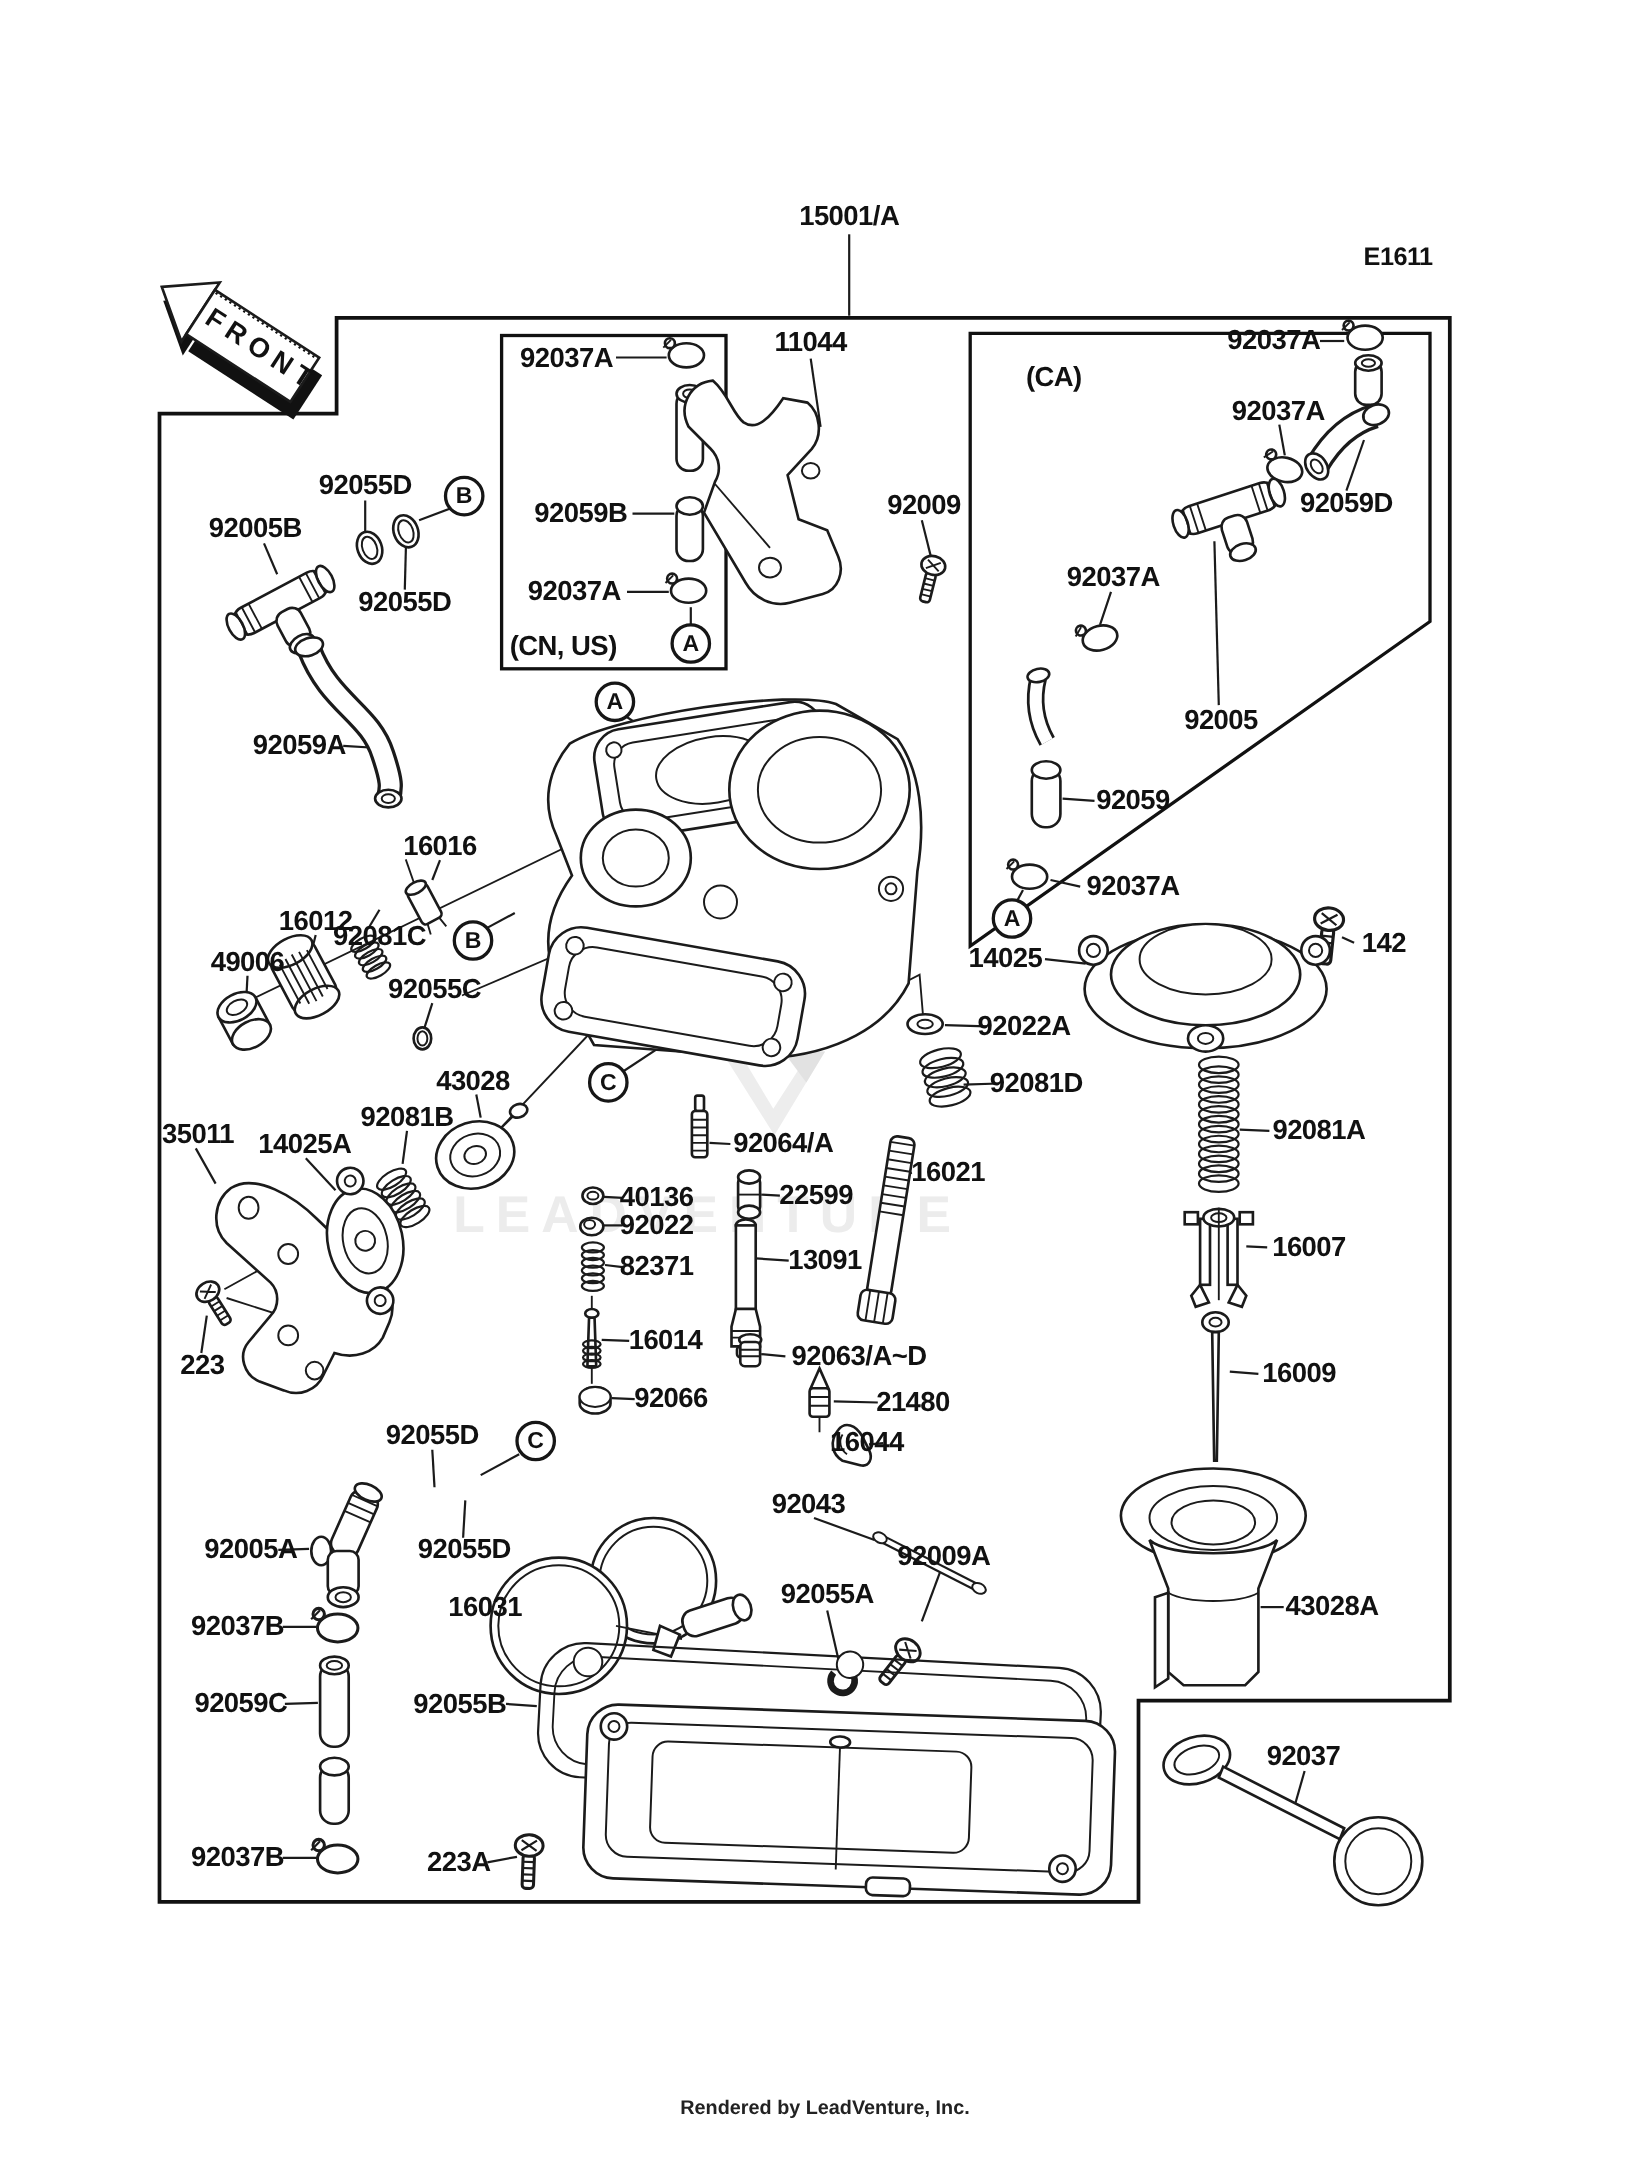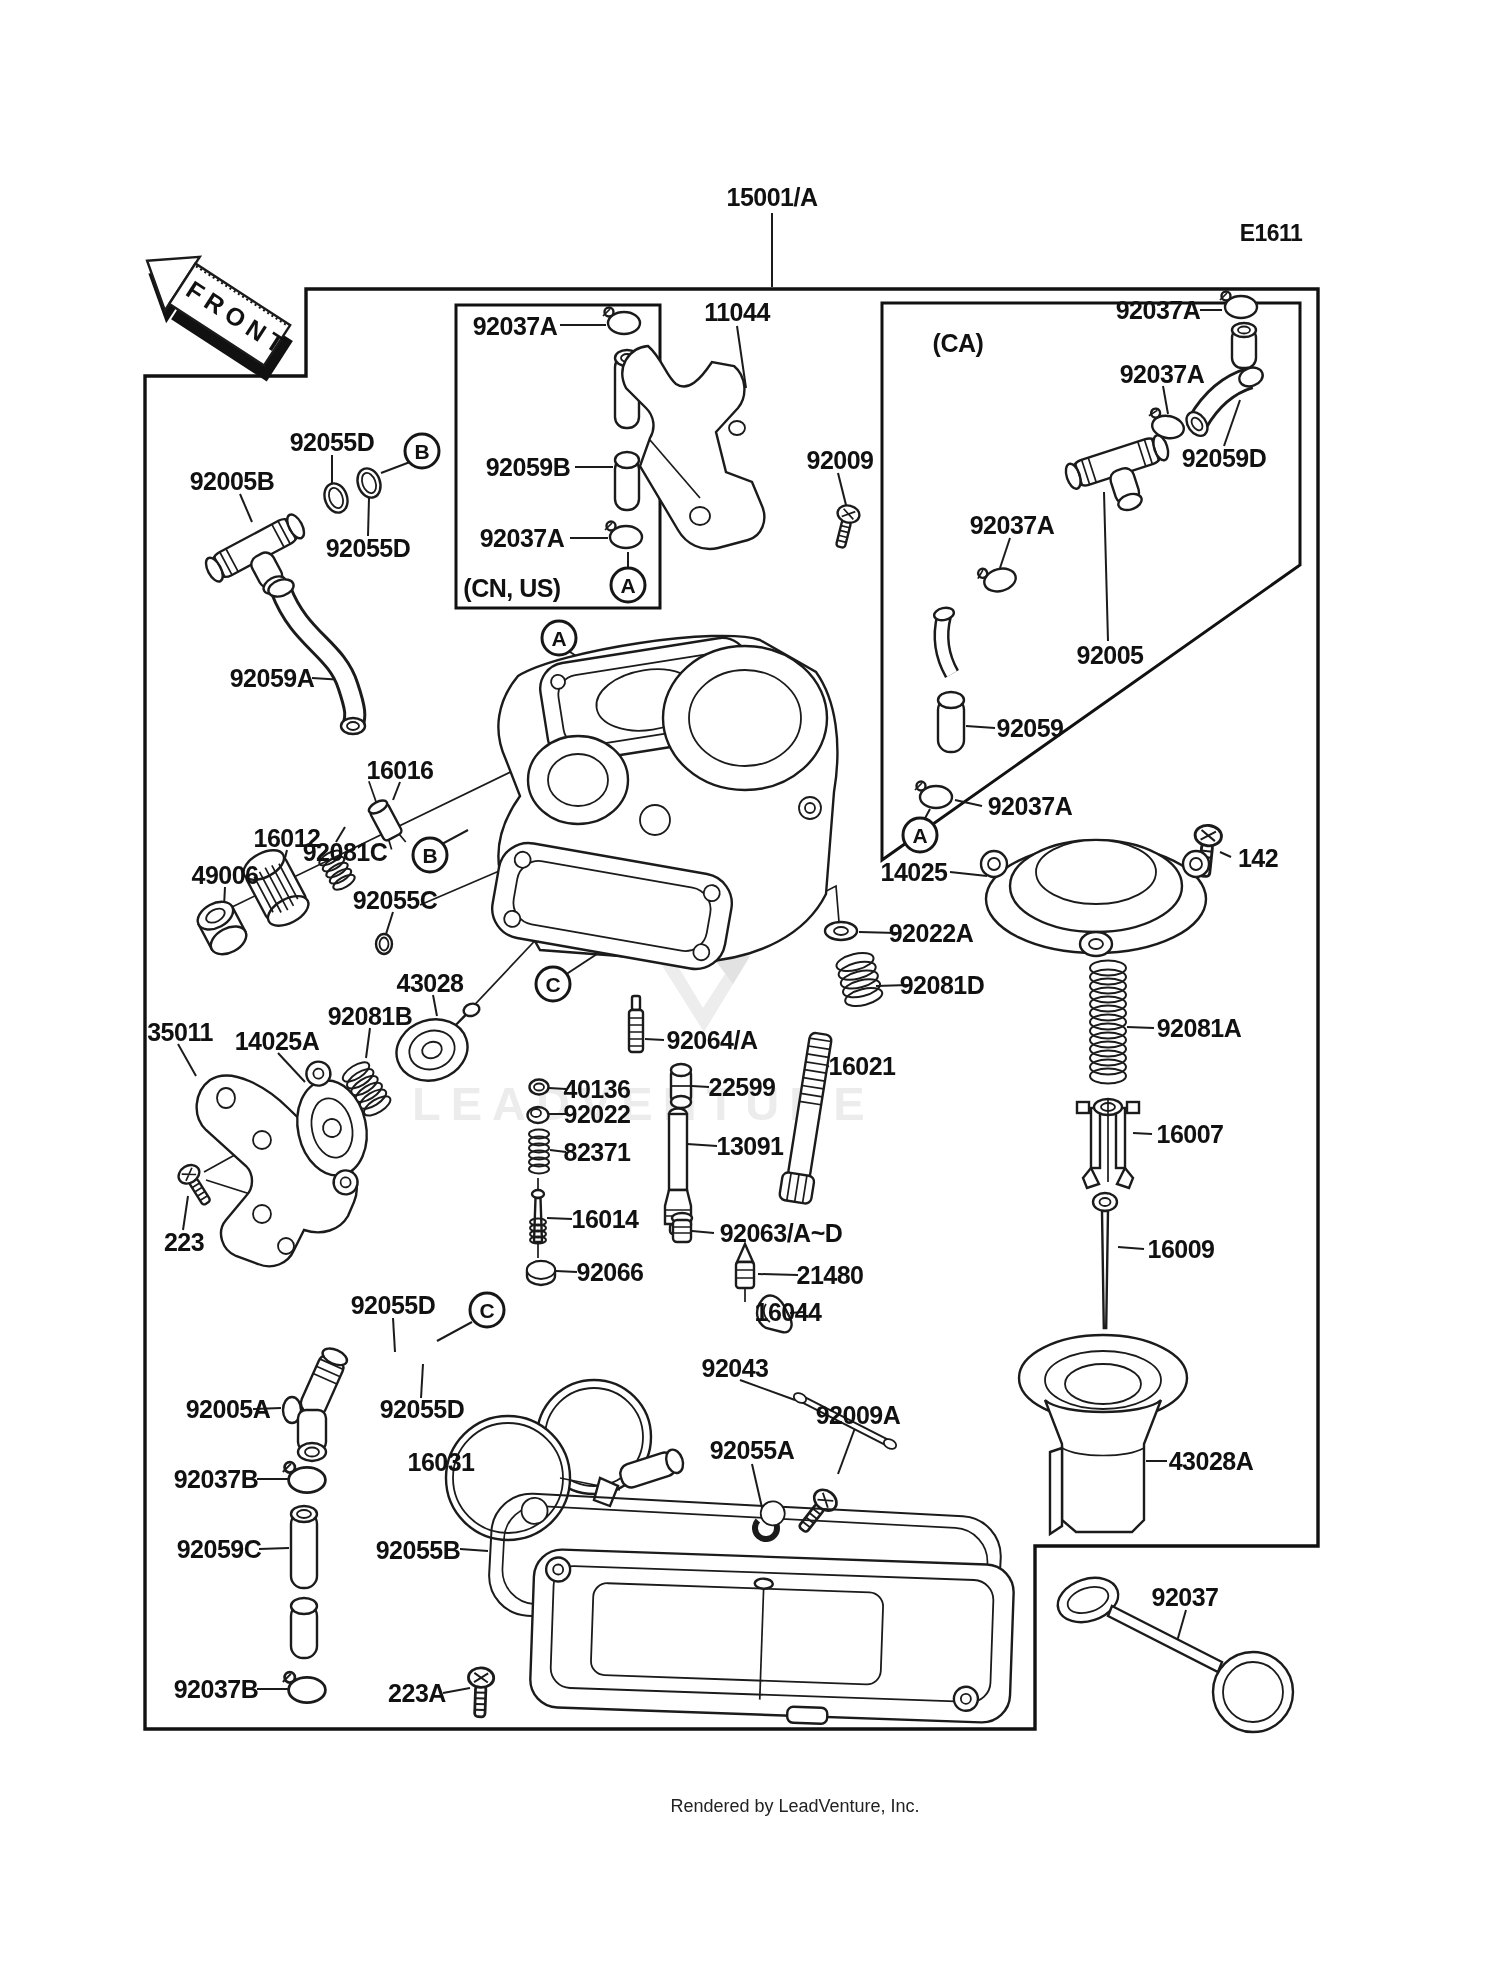--- a/index.html
+++ b/index.html
@@ -10,22 +10,22 @@
        font-weight:bold;font-size:25px;letter-spacing:-0.5px;color:#111;}
   .small{font-size:23px;}
   .callout{position:absolute;transform:translate(-50%,-50%);z-index:3;width:31px;height:31px;
        border:3px solid #161616;border-radius:50%;background:#fff;display:flex;align-items:center;
        justify-content:center;font-weight:bold;font-size:21px;color:#111;}
   .front-label{position:absolute;left:189px;top:287px;z-index:4;transform:rotate(33deg) translate(0,-50%);
        transform-origin:0 0;font-weight:bold;font-size:25px;letter-spacing:6px;color:#111;}
   #watermark{position:absolute;left:412px;top:1076px;z-index:1;font-weight:bold;font-size:47px;
        letter-spacing:10px;color:#ececec;}
   #wm-logo{position:absolute;z-index:1;left:0;top:0}
-  .footer{position:absolute;left:50%;transform:translateX(-50%);top:1796px;z-index:3;
-       font-size:18px;color:#222;font-weight:normal;letter-spacing:0;margin-left:45px;}
+  .footer{position:absolute;left:50%;transform:translateX(-50%);top:1906px;z-index:3;
+       font-size:18px;color:#222;font-weight:bold;letter-spacing:0;}
   svg .p{fill:#fff;stroke:#1b1b1b;stroke-width:2.4;}
   svg .pt{fill:#fff;stroke:#1b1b1b;stroke-width:1.8;}
   svg .ln{fill:none;stroke:#1b1b1b;stroke-width:1.7;}
   svg .ld{fill:none;stroke:#1b1b1b;stroke-width:2;}
   svg .coil{fill:none;stroke:#1b1b1b;stroke-width:2;}
   svg .bd{fill:none;stroke:#111;stroke-width:3.4;}
   svg .bx{fill:none;stroke:#111;stroke-width:3;}
   svg .hose-o{fill:none;stroke:#1b1b1b;stroke-width:23;}
   svg .hose-i{fill:none;stroke:#fff;stroke-width:17;}
   svg .hose-s{fill:none;stroke:#1b1b1b;stroke-width:16;}

